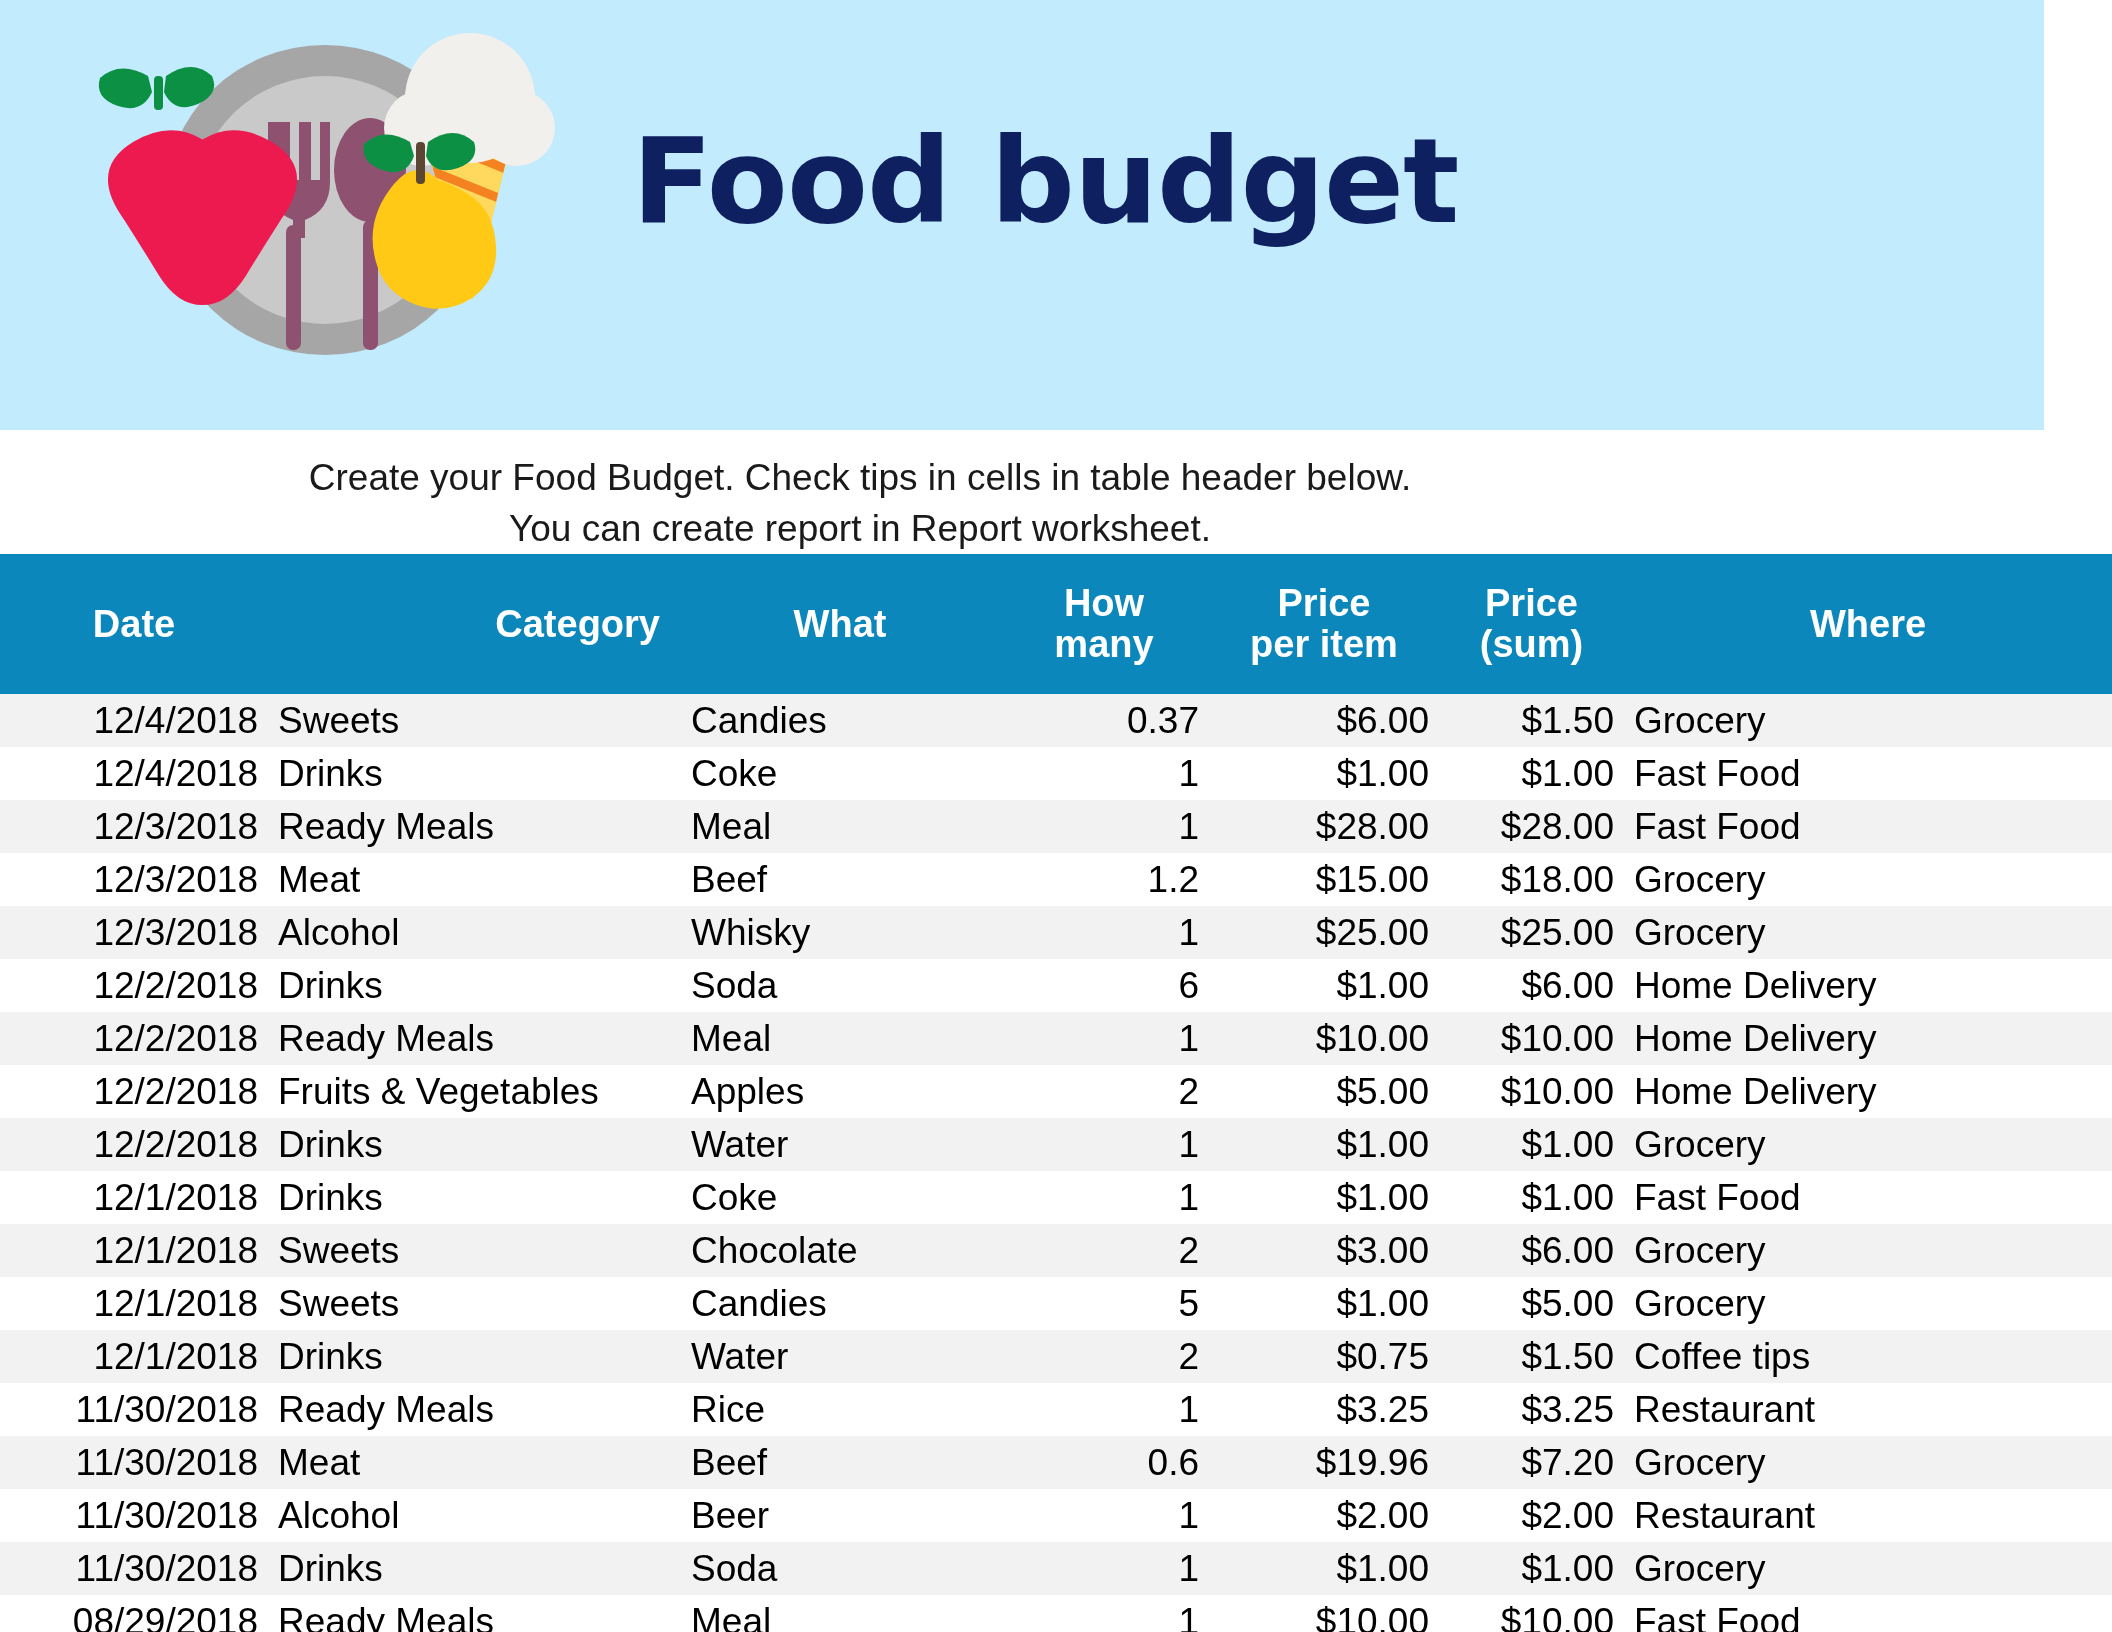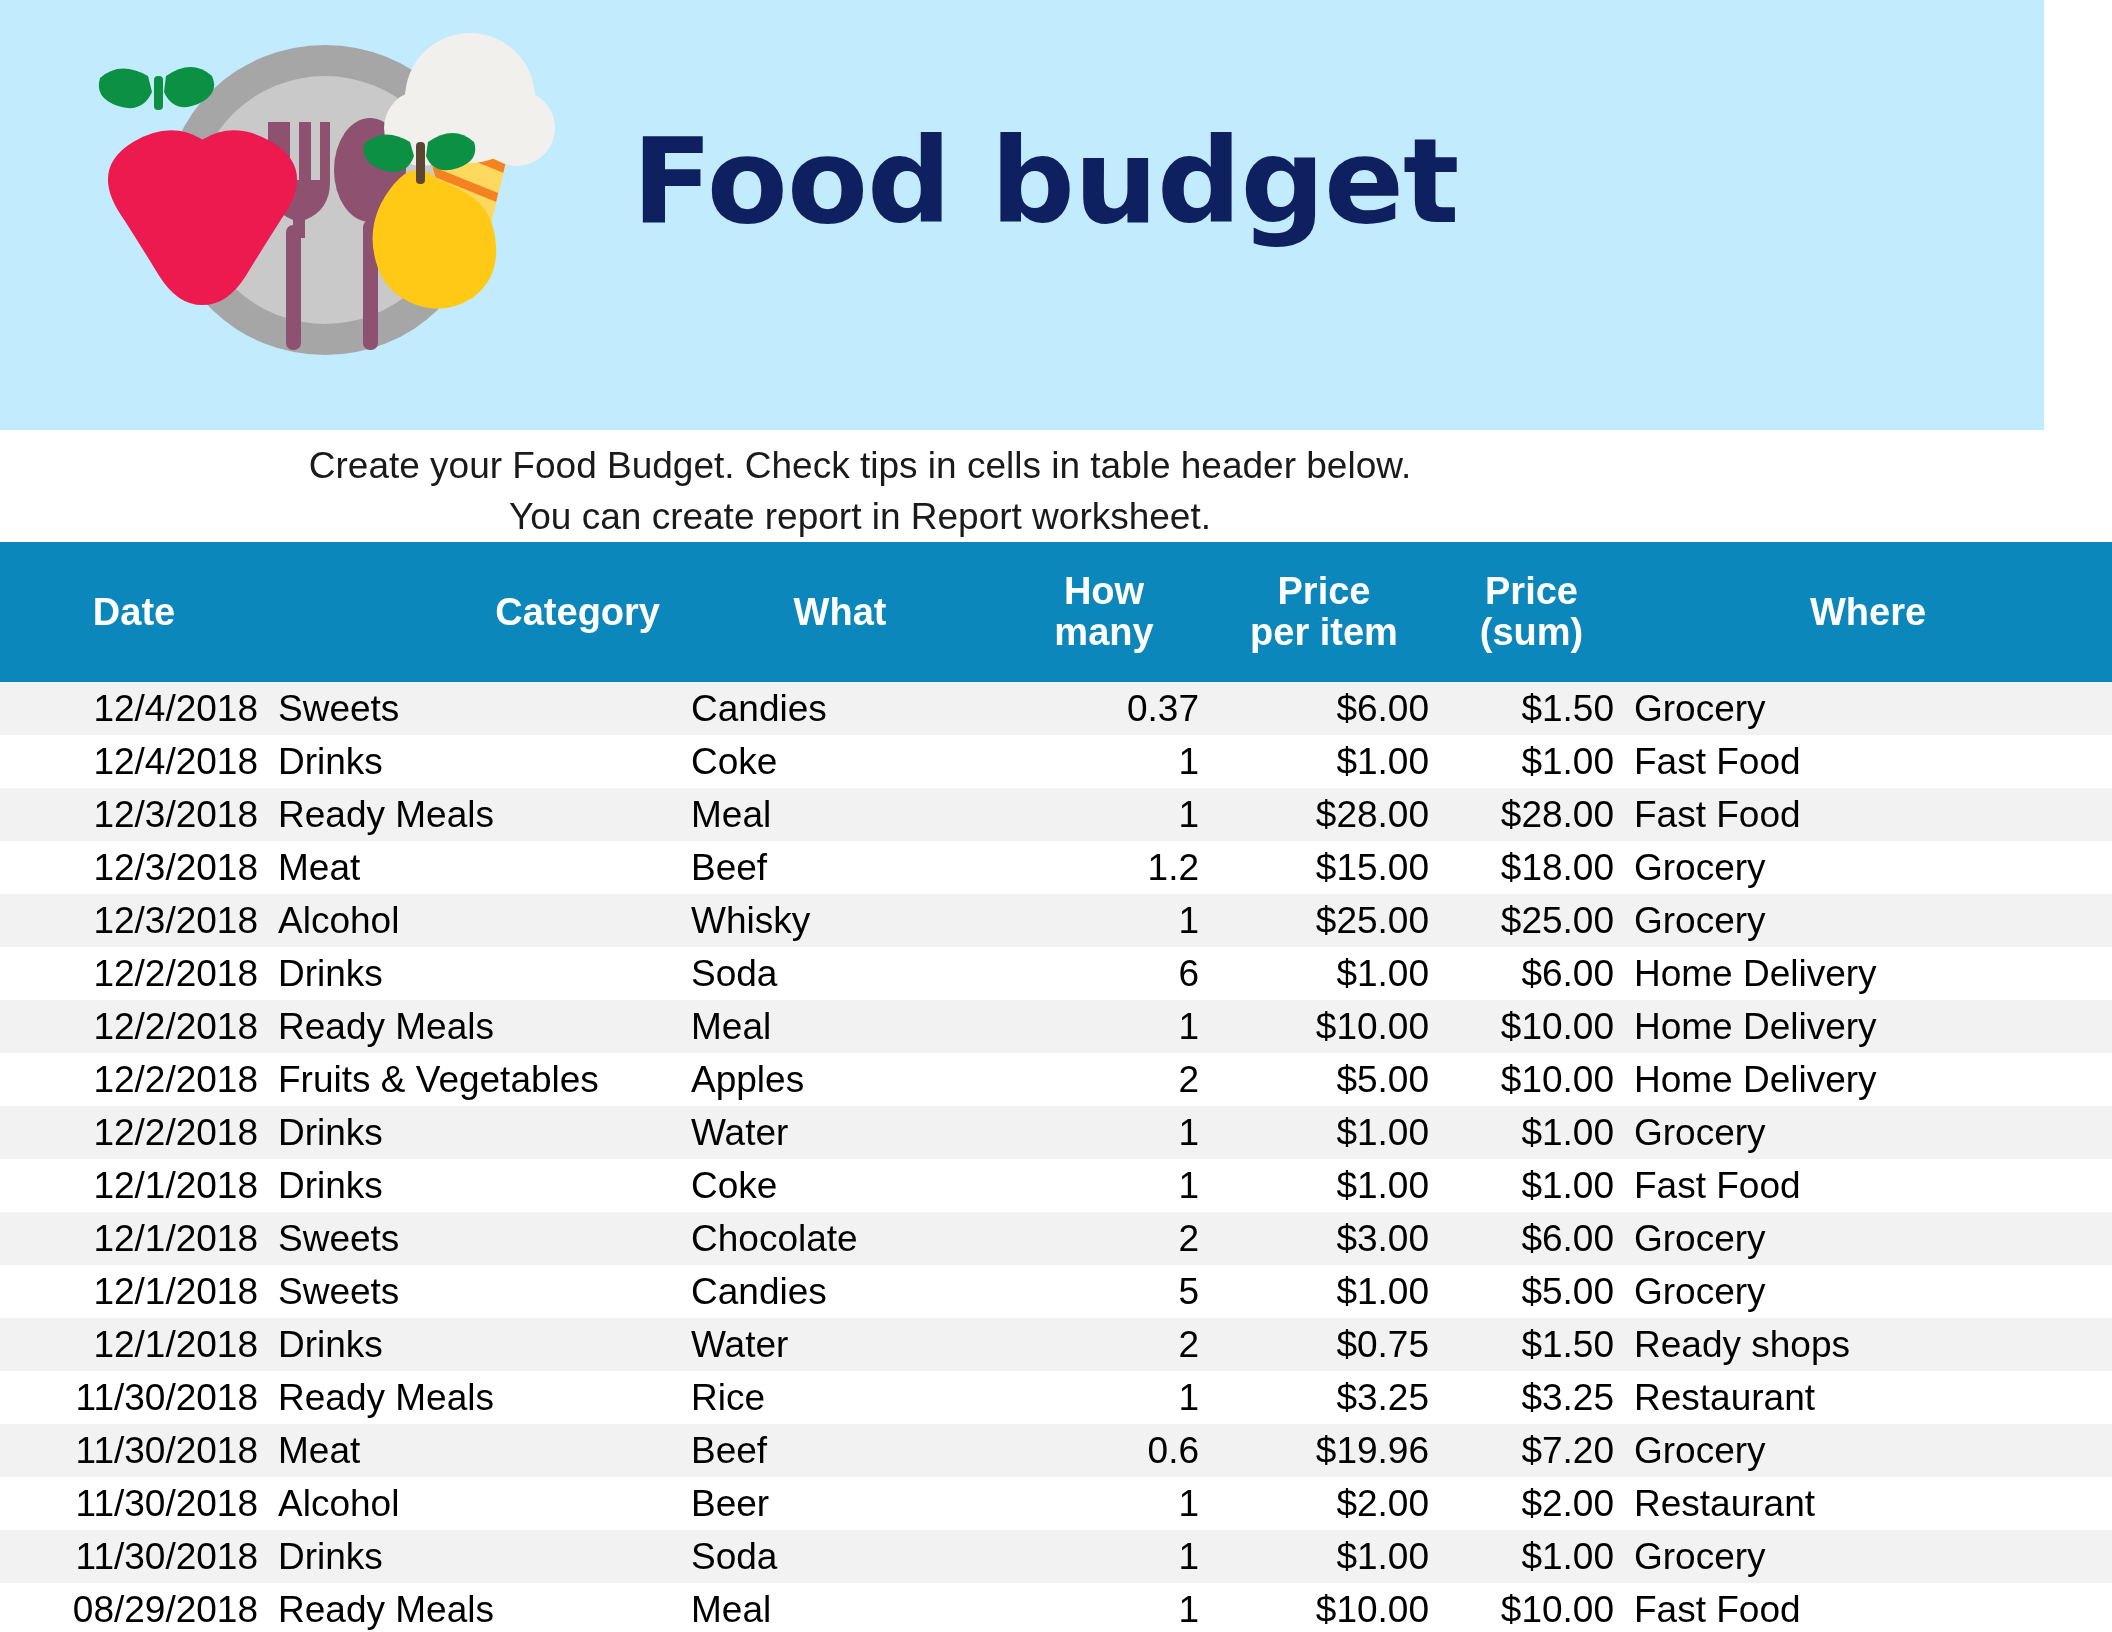--- a/index.html
+++ b/index.html
@@ -39,21 +39,21 @@
     font-weight: bold;
     color: #0F2060;
     letter-spacing: -1px;
     line-height: 1;
     white-space: nowrap;
   }
 
   
   .intro {
     width: 1720px;
-    padding-top: 10px;
+    padding-top: 22px;
     text-align: center;
     font-family: "Liberation Sans", sans-serif;
     font-size: 37px;
     color: #1a1a1a;
     line-height: 1.38;
   }
   .intro div { white-space: nowrap; }
 
   
   .grid {
@@ -320,21 +320,21 @@
         <td class="d-pricesum">$5.00</td>
         <td class="d-where">Grocery</td>
       </tr>
       <tr class="odd">
         <td class="d-date">12/1/2018</td>
         <td class="d-category">Drinks</td>
         <td class="d-what">Water</td>
         <td class="d-howmany">2</td>
         <td class="d-priceper">$0.75</td>
         <td class="d-pricesum">$1.50</td>
-        <td class="d-where">Ready shops</td>
+        <td class="d-where">Coffee tips</td>
       </tr>
       <tr class="even">
         <td class="d-date">11/30/2018</td>
         <td class="d-category">Ready Meals</td>
         <td class="d-what">Rice</td>
         <td class="d-howmany">1</td>
         <td class="d-priceper">$3.25</td>
         <td class="d-pricesum">$3.25</td>
         <td class="d-where">Restaurant</td>
       </tr>

